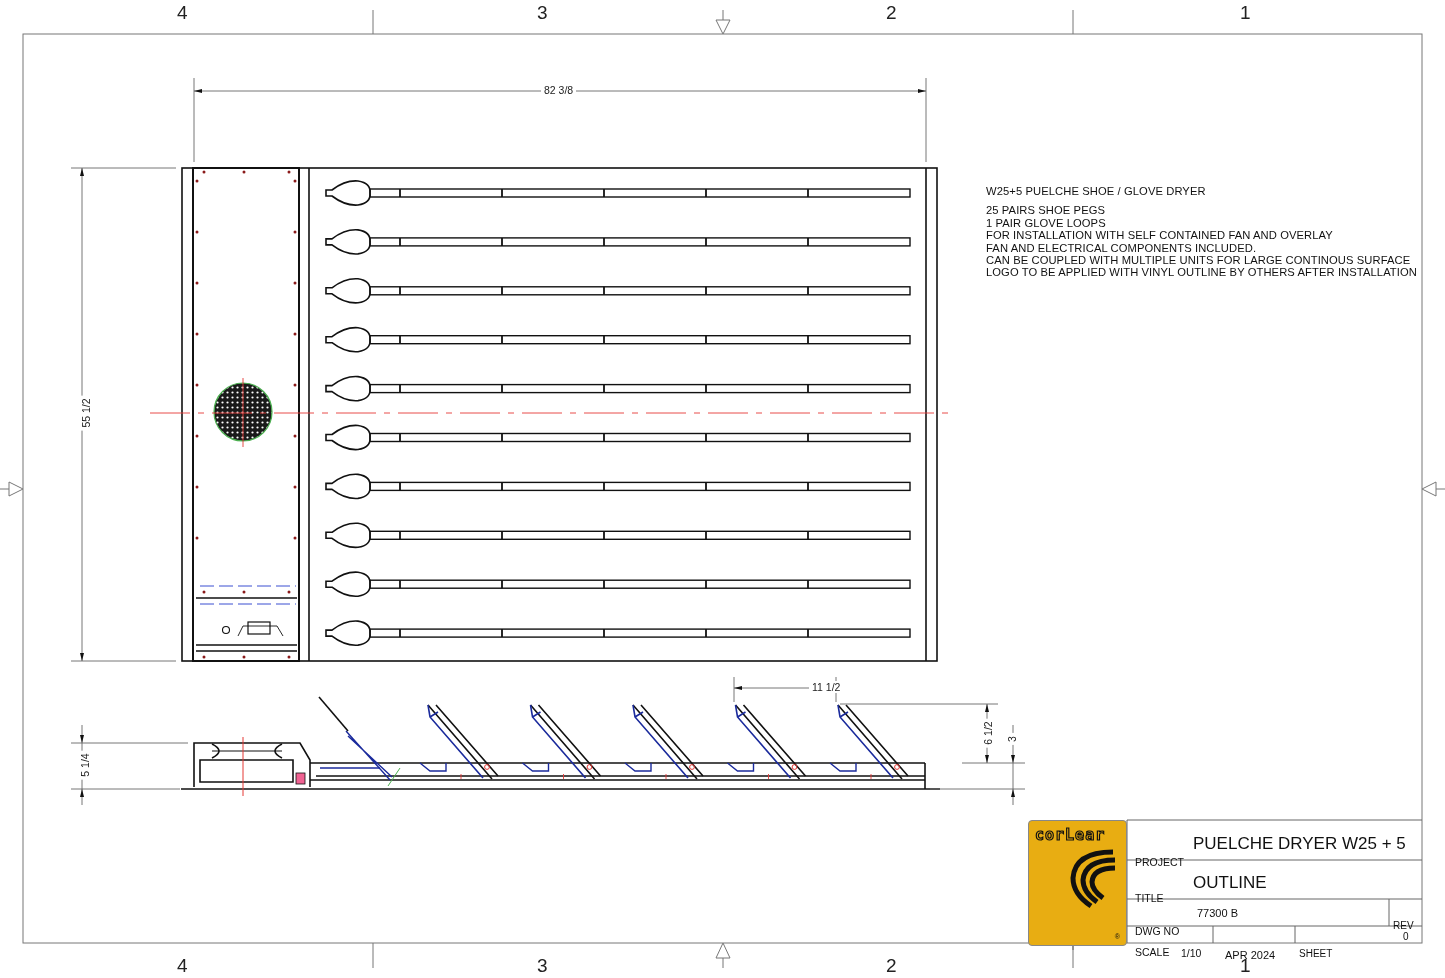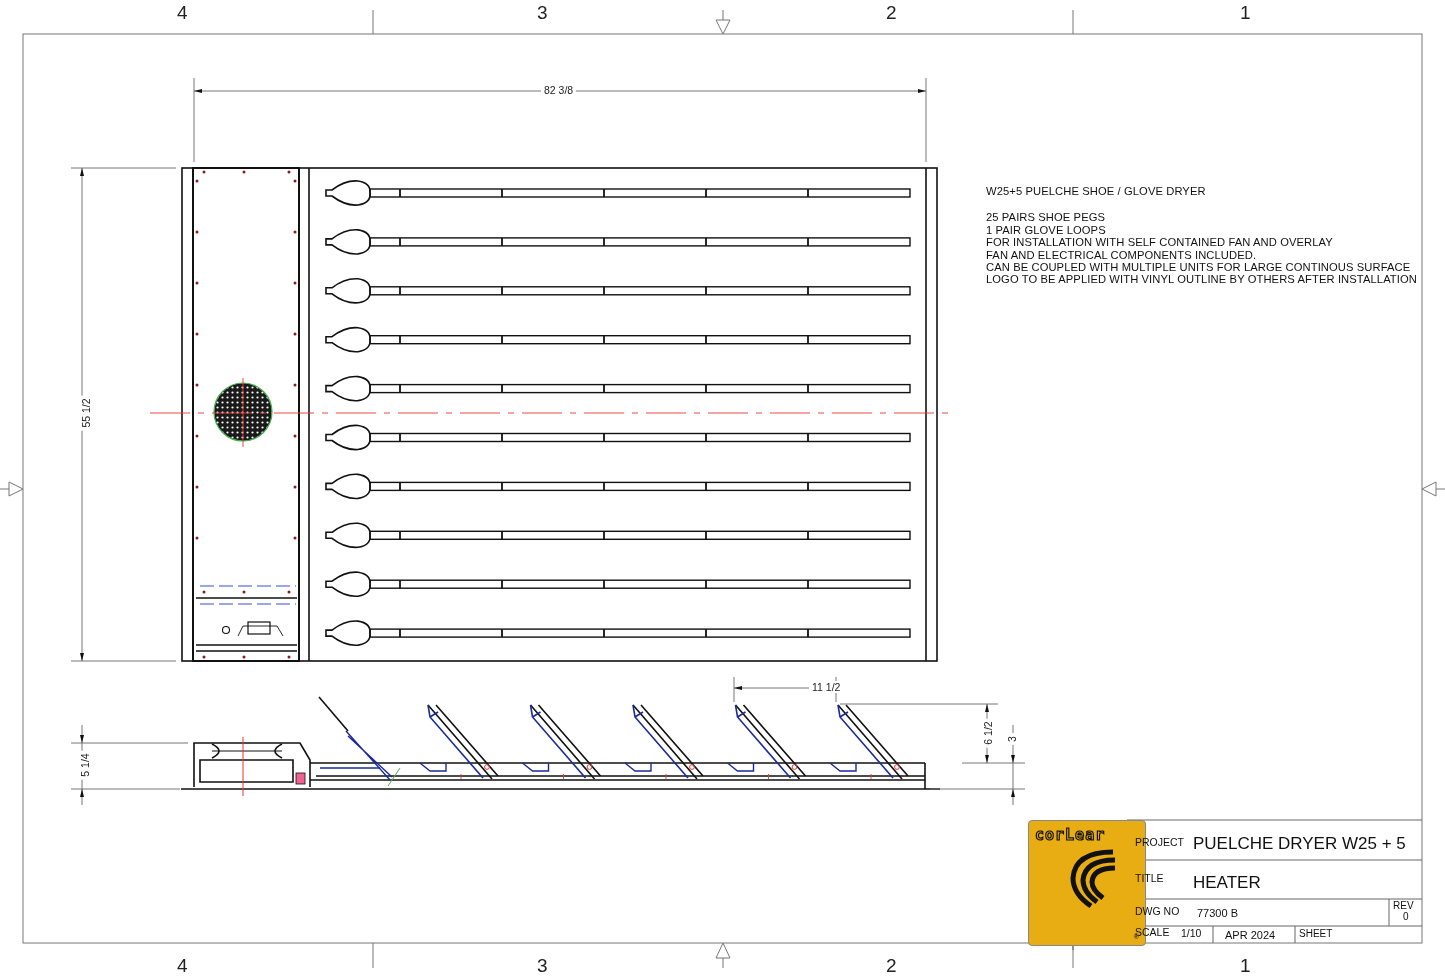--- a/index.html
+++ b/index.html
@@ -1,26 +1,26 @@
 <!DOCTYPE html>
 <html><head>
 <meta charset="utf-8">
 <style>
   html, body { margin:0; padding:0; background:#ffffff; }
   body { width:1445px; height:978px; position:relative; overflow:hidden; font-family:"Liberation Sans", sans-serif; color:#111; }
   svg.sheet { position:absolute; left:0; top:0; }
   .zone { position:absolute; font-size:19px; color:#222; }
   .notes { position:absolute; left:986px; top:185px; font-size:11.2px; line-height:12.4px; color:#111; letter-spacing:0.1px; }
-  .notes .title { margin-bottom:14px; }
+  .notes .title { margin-bottom:7px; }
   .dim { position:absolute; font-size:10.5px; color:#222; background:#fff; padding:0 3px; white-space:nowrap; }
   .dim.v { transform:rotate(-90deg); transform-origin:center center; }
-  .logo { position:absolute; left:1028px; top:820px; width:118px; height:126px; background:#e8ad12; border:1px solid #888; border-radius:4px; box-sizing:border-box; }
+  .logo { position:absolute; left:1028px; top:820px; width:99px; height:126px; background:#e8ad12; border:1px solid #888; border-radius:4px; box-sizing:border-box; }
   .logo .brand { position:absolute; left:6px; top:5px; font-size:15px; font-weight:bold; letter-spacing:1px; color:#e8ad12; -webkit-text-stroke:1.2px #111; font-family:"DejaVu Sans Mono", monospace; }
   .logo .reg { position:absolute; right:6px; bottom:5px; font-size:7px; color:#111; }
-  .lbl { position:absolute; font-size:10.5px; color:#111; white-space:nowrap; }
+  .lbl { position:absolute; font-size:10.5px; color:#111; white-space:nowrap;margin-top:20px; }
   .val { position:absolute; font-size:17px; color:#111; white-space:nowrap; }
 </style>
 </head>
 <body>
 
 <svg class="sheet" width="1445" height="978" viewBox="0 0 1445 978" xmlns="http://www.w3.org/2000/svg">
 
   <g stroke="#777" fill="none" stroke-width="1">
     <rect x="23" y="34" width="1399" height="909"></rect>
     <line x1="373" y1="10" x2="373" y2="34"></line>
@@ -327,21 +327,21 @@
       <path d="M54 12 Q24 12 22 32 Q22 44 36 54"></path>
       <path d="M54 20 Q32 20 31 34 Q31 42 42 50"></path>
     </g>
   </svg>
   <div class="reg">®</div>
 </div>
 
 <div class="lbl" style="left:1135px;top:836px;">PROJECT</div>
 <div class="val" style="left:1193px;top:834px;">PUELCHE DRYER W25 + 5</div>
 <div class="lbl" style="left:1135px;top:872px;">TITLE</div>
-<div class="val" style="left:1193px;top:873px;">HEATER</div>
+<div class="val" style="left:1193px;top:873px;">OUTLINE</div>
 <div class="lbl" style="left:1135px;top:905px;">DWG NO</div>
 <div class="val" style="left:1197px;top:907px;font-size:11px;text-align:center;">77300 B</div>
 <div class="lbl" style="left:1393px;top:900px;font-size:10px;">REV</div>
 <div class="lbl" style="left:1403px;top:911px;font-size:10px;">0</div>
 <div class="lbl" style="left:1135px;top:926px;">SCALE</div>
 <div class="lbl" style="left:1181px;top:927px;">1/10</div>
 <div class="lbl" style="left:1225px;top:929px;font-size:11px;">APR 2024</div>
 <div class="lbl" style="left:1299px;top:928px;font-size:10px;">SHEET</div>
 
 </body></html>

